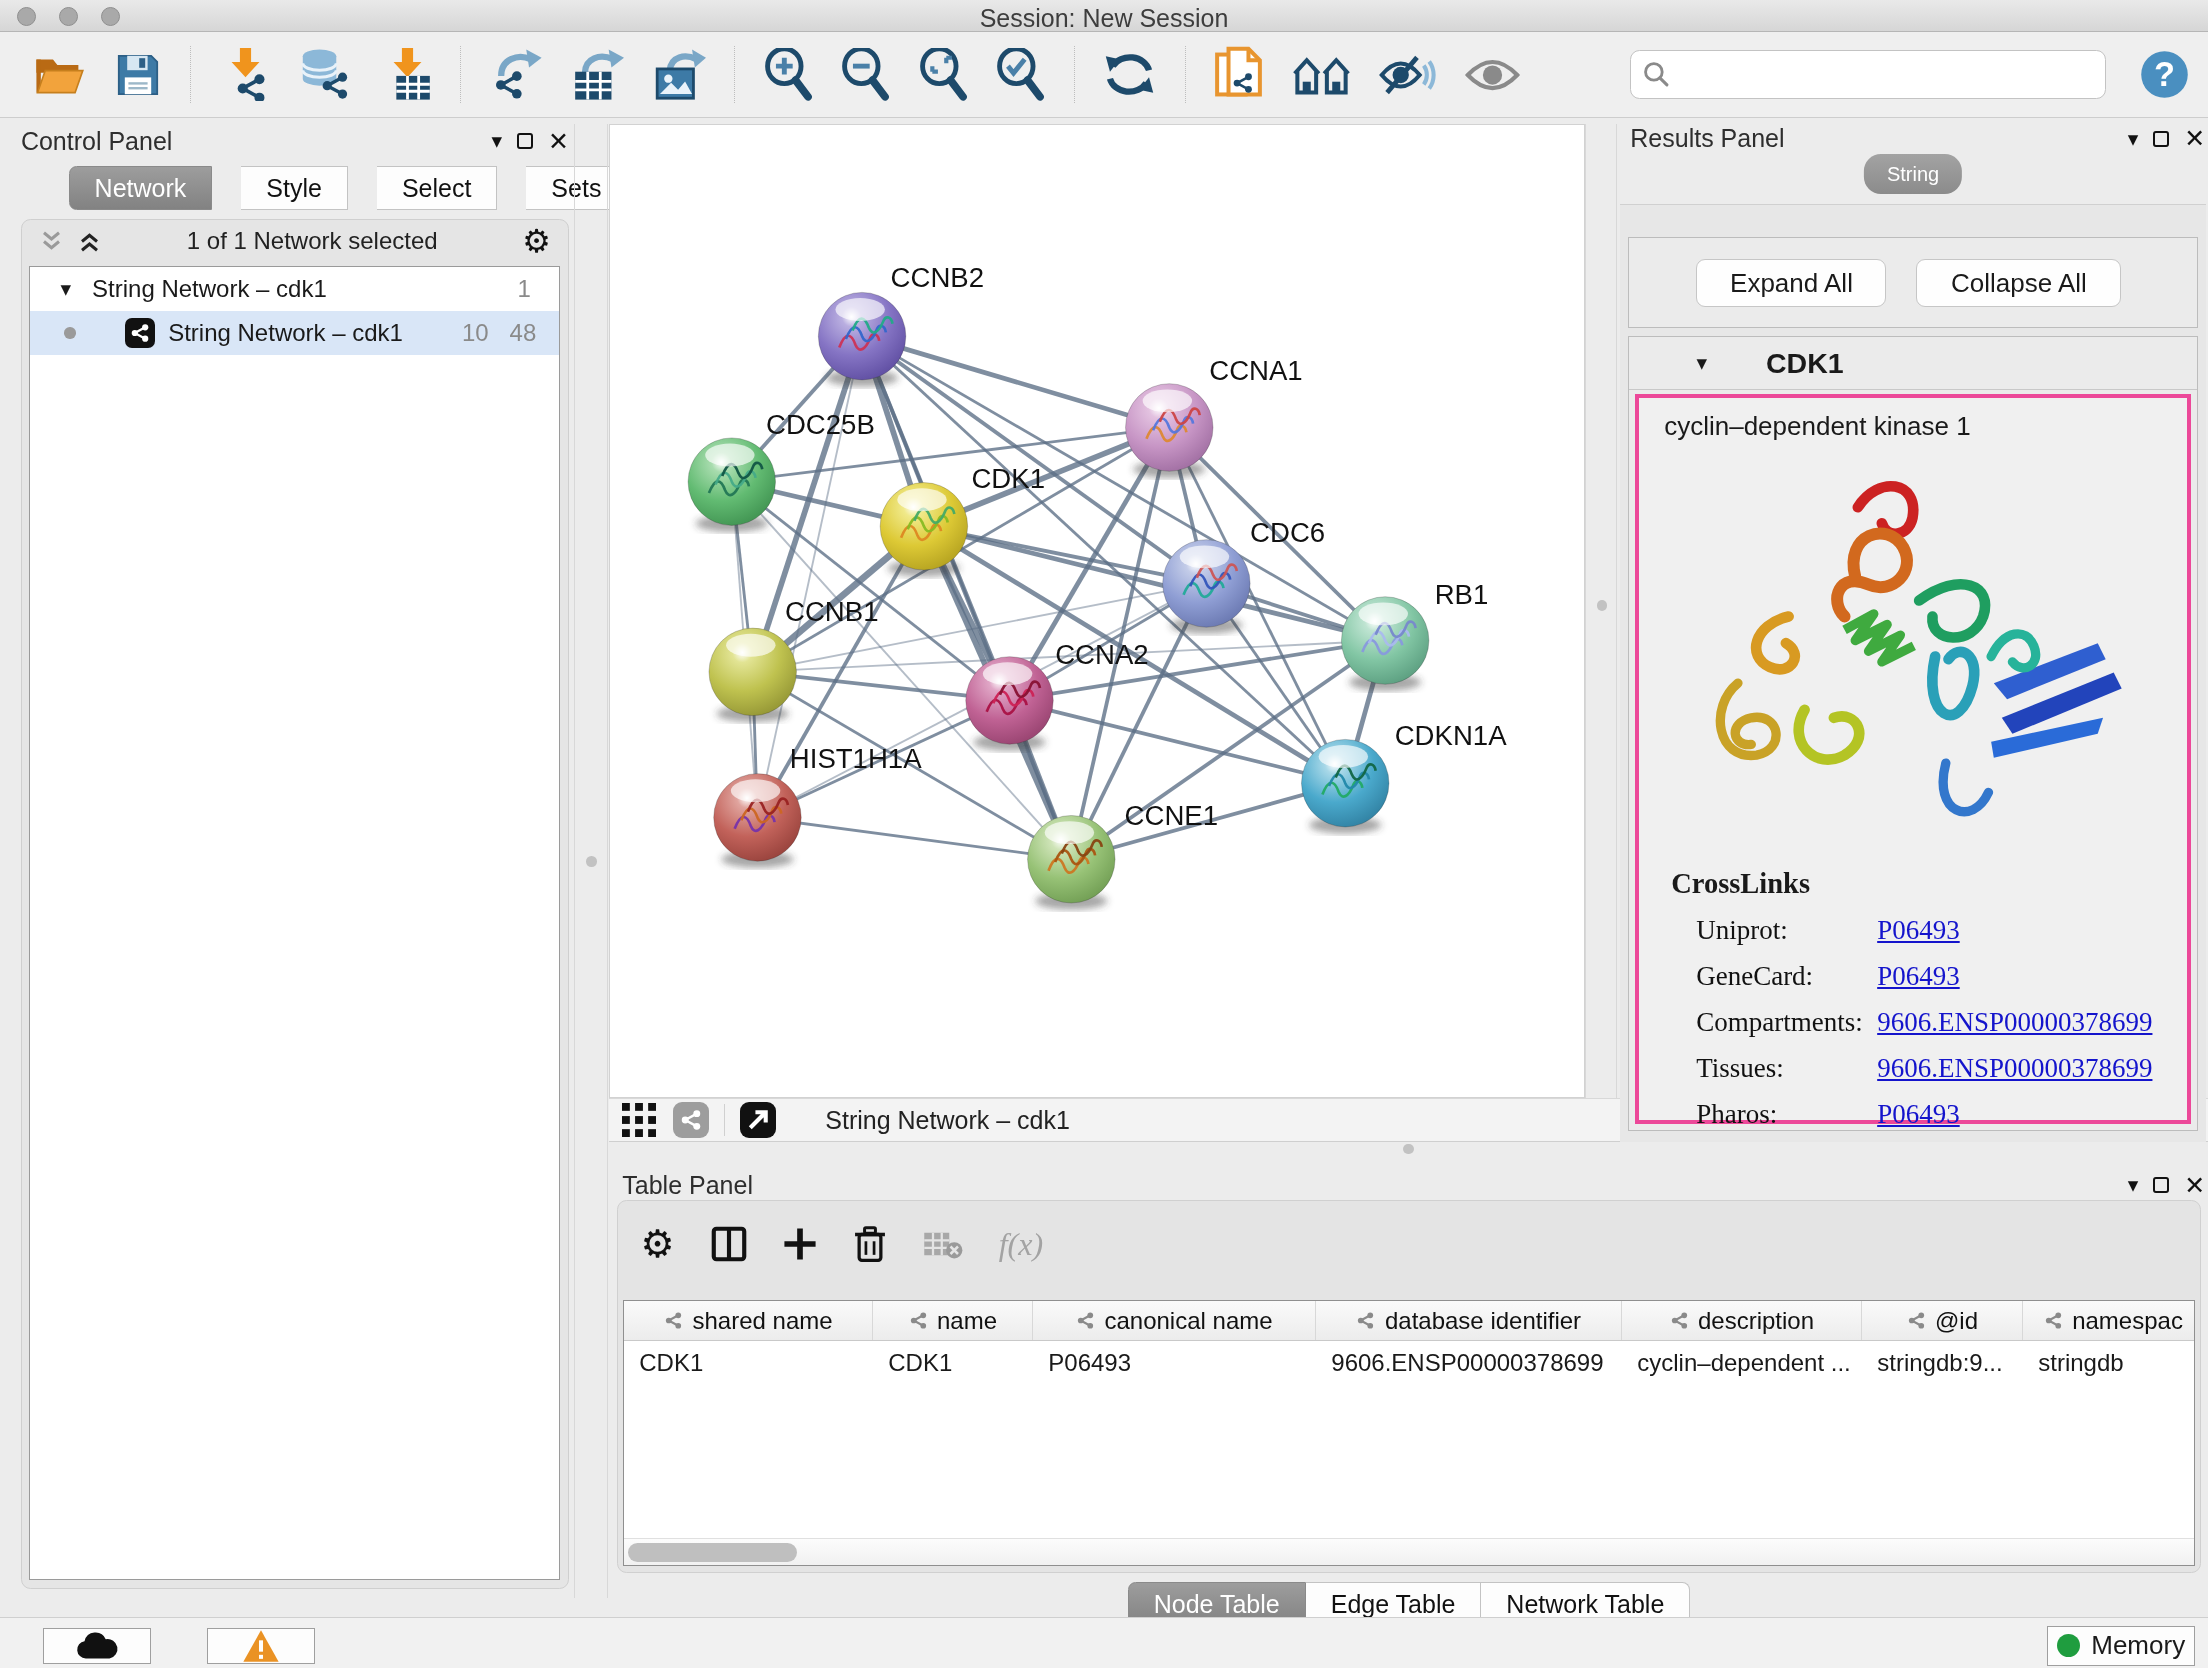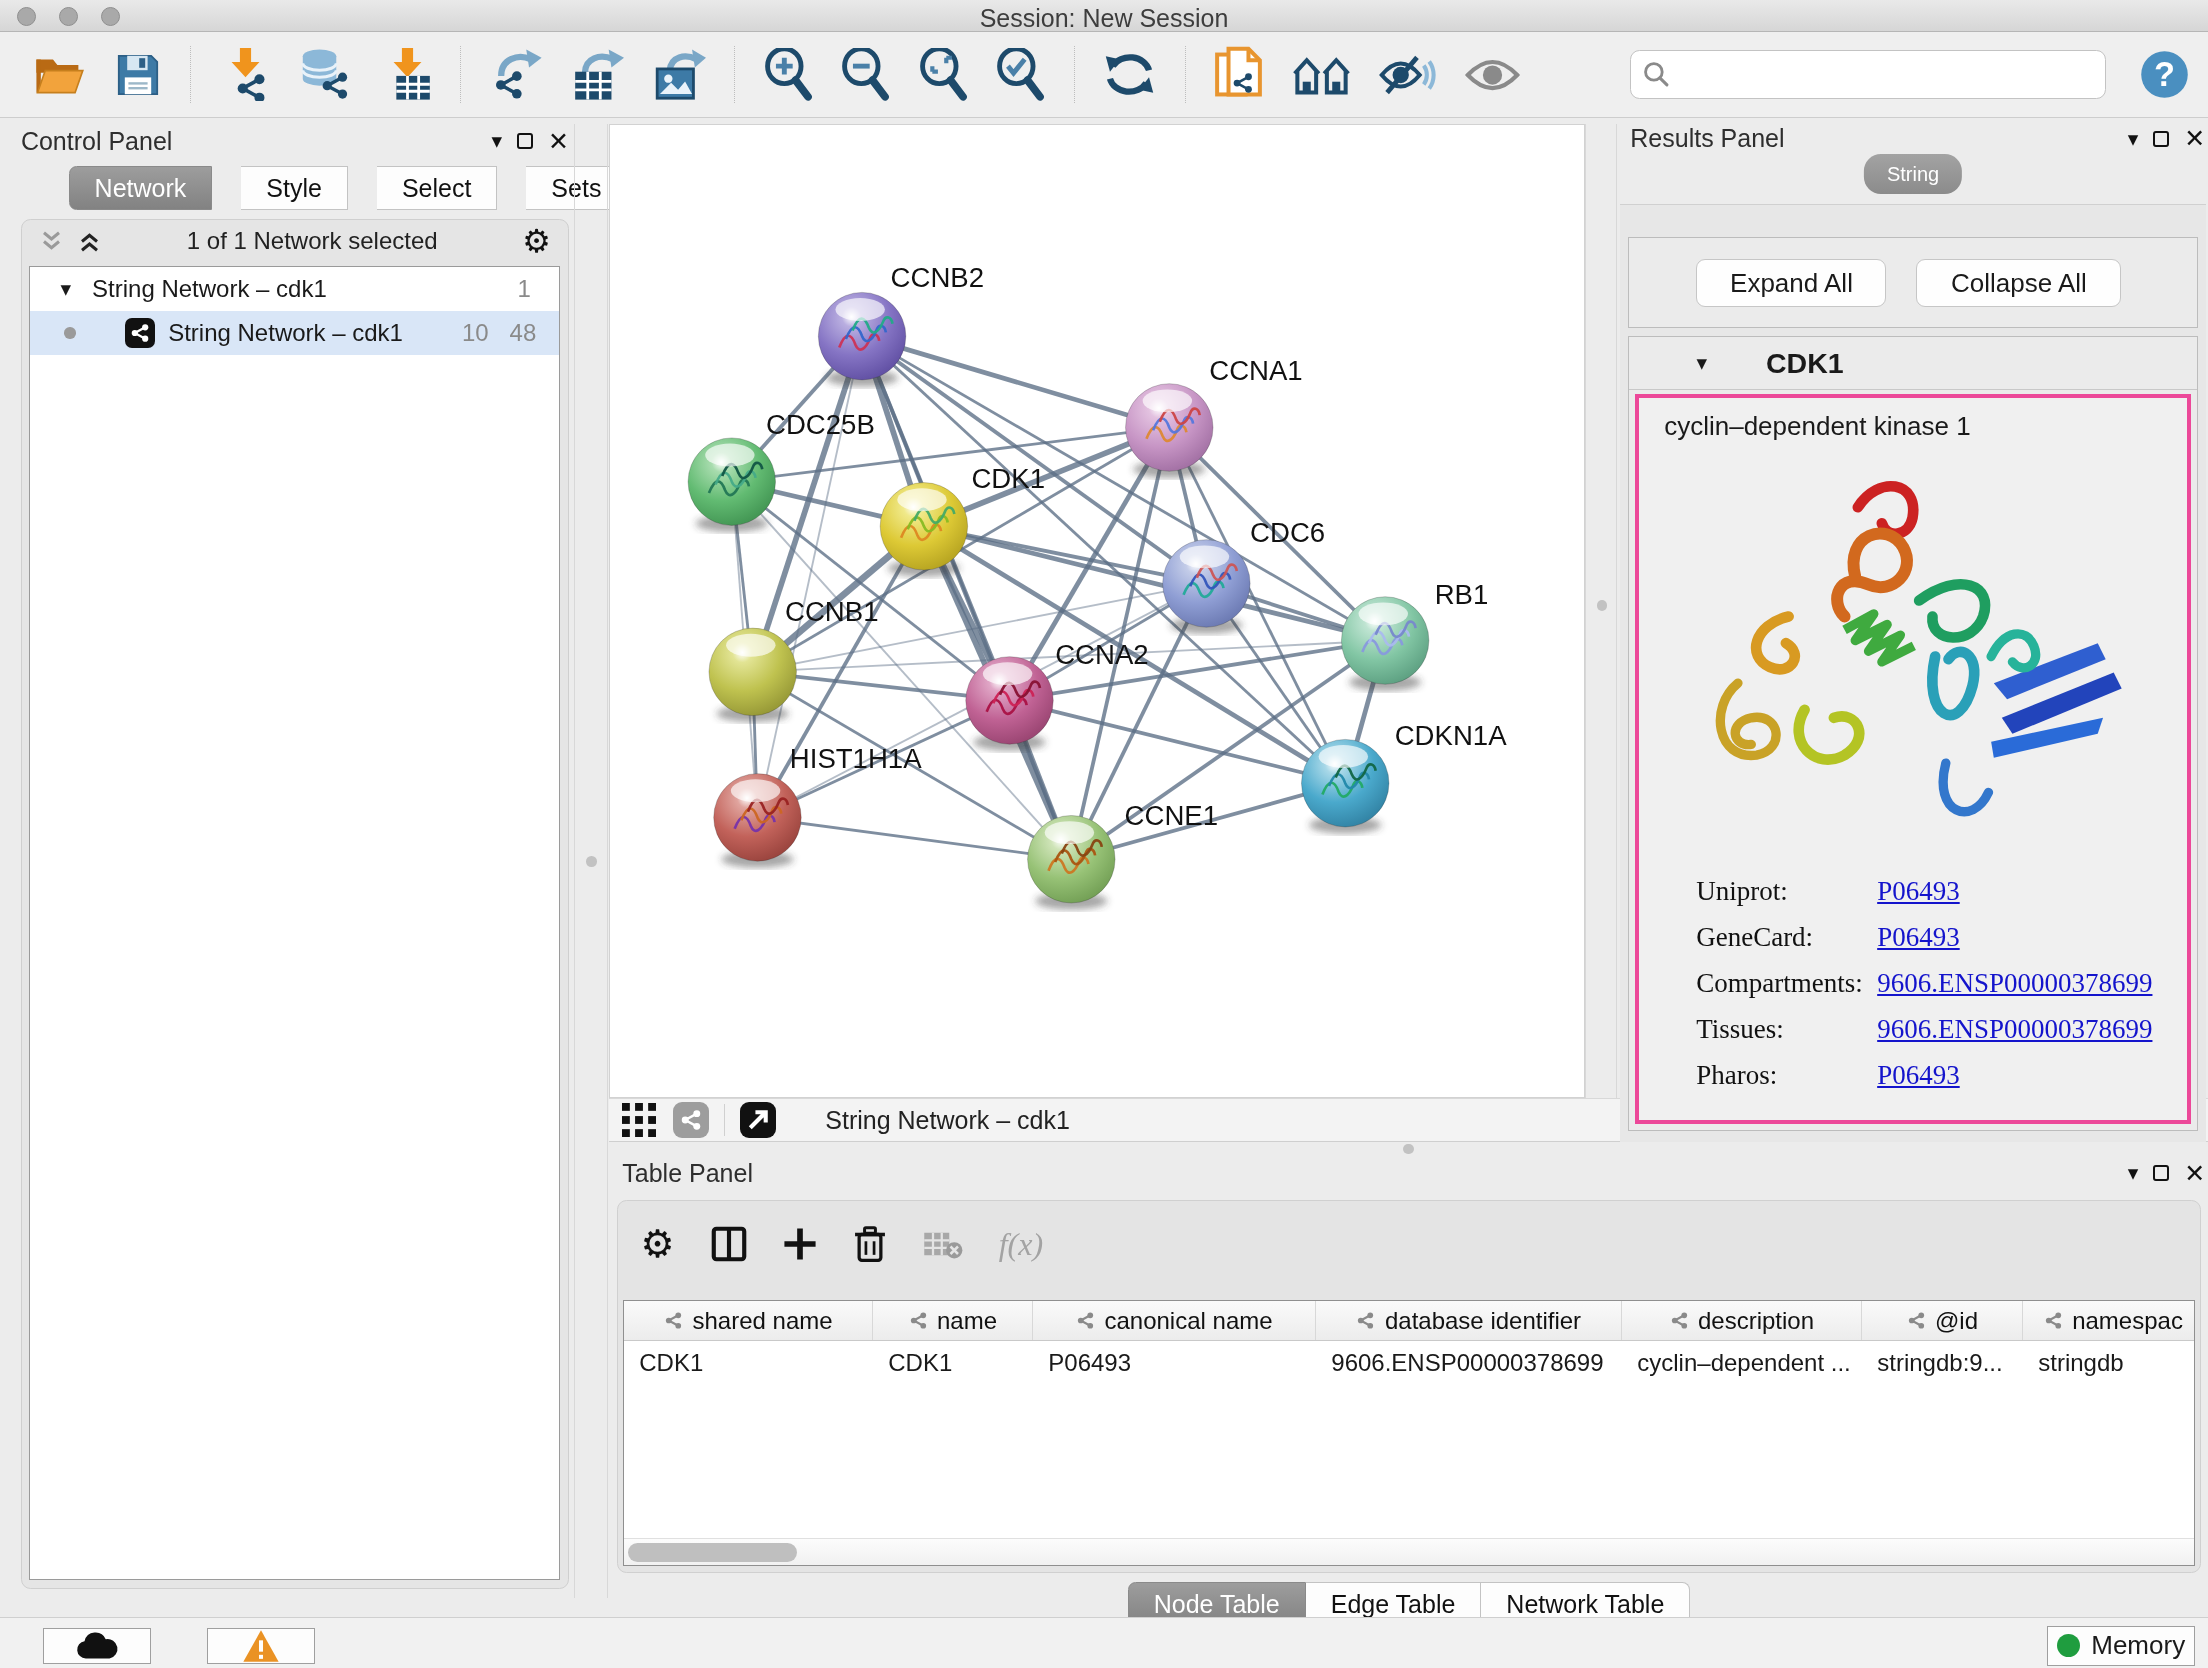--- a/index.html
+++ b/index.html
@@ -76,21 +76,21 @@
   .entry-name { font-size:28.5px; font-weight:bold; }
   .entry-inner { position:absolute; left:5.7px; right:5.7px; top:57px; bottom:5.7px; background:#f0f0f0; border:4px solid #ec4899; }
   .entry-desc { font-size:26px; padding:13.3px 0 0 25px; }
   .xl-title { font-family:"Liberation Serif","DejaVu Serif",serif; font-size:28.5px; font-weight:bold; margin:7.6px 0 3.8px 32px; }
   .xl-row { display:flex; margin-left:57px; margin-top:15px; font-family:"Liberation Serif","DejaVu Serif",serif; font-size:27px; }
   .xl-label { width:181px; color:#111; }
   .xl-link { color:#1414cc; text-decoration:underline; }
 
   
   .table-panel { position:absolute; left:609px; top:1156px; width:1600px; height:461px; }
-  .tp-head { position:absolute; left:13.3px; right:3.8px; top:0; height:34px; display:flex; justify-content:space-between; align-items:center; }
+  .tp-head { position:absolute; left:13.3px; right:3.8px; top:12px; height:34px; display:flex; justify-content:space-between; align-items:center; }
   .tp-box { position:absolute; left:7.6px; right:7.6px; top:44px; height:373px; background:#e4e4e4;
     border:1px solid #d0d0d0; border-radius:9.5px; }
   .tp-toolbar { height:86px; display:flex; align-items:center; padding-left:23px; gap:36px; }
   .fx { font-family:"Liberation Serif","DejaVu Serif",serif; font-style:italic; font-size:32px; color:#a3a3a3; }
   .dtable { position:absolute; left:5.7px; right:5.7px; top:99px; bottom:5.7px; background:#fff; border:1.9px solid #8f8f8f; overflow:hidden; }
   .thead { display:flex; height:40px; background:linear-gradient(#fafafa,#ececec); border-bottom:1px solid #c9c9c9; }
   .th { display:flex; align-items:center; justify-content:center; gap:9.5px; font-size:24px; color:#111;
     border-right:1px solid #d8d8d8; overflow:hidden; white-space:nowrap; flex-shrink:0; }
   .trow { display:flex; height:42px; }
   .td { font-size:24px; padding:7.6px 0 0 15px; overflow:hidden; white-space:nowrap; flex-shrink:0; }
@@ -643,20 +643,21 @@
           <path d="M110 190 C96 214 118 236 140 224 C160 212 150 190 132 196" stroke="#b4c424" stroke-width="8" fill="none" stroke-linecap="round"></path>
           <path d="M140 130 l22 -12 l-14 20 l24 -12 l-14 20 l24 -12 l-14 20 l24 -12" stroke="#3faa3f" stroke-width="7" fill="none" stroke-linejoin="round"></path>
           <path d="M196 108 C226 86 252 96 244 120 C236 142 204 140 206 120" stroke="#1f9e60" stroke-width="8" fill="none" stroke-linecap="round"></path>
           <path d="M208 150 C198 196 226 210 236 172 C242 148 226 140 218 152" stroke="#2aa0b8" stroke-width="8" fill="none" stroke-linecap="round"></path>
           <path d="M216 230 C206 268 236 278 248 252" stroke="#3377cc" stroke-width="7" fill="none" stroke-linecap="round"></path>
           <path d="M252 170 L330 140 L336 152 L262 182 z" fill="#2f5fd0"></path>
           <path d="M258 196 L342 162 L348 174 L266 208 z" fill="#2244bb"></path>
           <path d="M250 214 L334 196 L330 208 L252 226 z" fill="#2a6bd8"></path>
           <path d="M250 150 C260 130 276 128 282 142 C288 156 274 164 266 154" stroke="#27b39a" stroke-width="7" fill="none" stroke-linecap="round"></path>
         </svg>
+        <div class="xl-title">CrossLinks</div>
         <div id="xlinks">
             <div class="xl-row">
               <span class="xl-label">Uniprot:</span>
               <span class="xl-link">P06493</span>
             </div>
             <div class="xl-row">
               <span class="xl-label">GeneCard:</span>
               <span class="xl-link">P06493</span>
             </div>
             <div class="xl-row">

